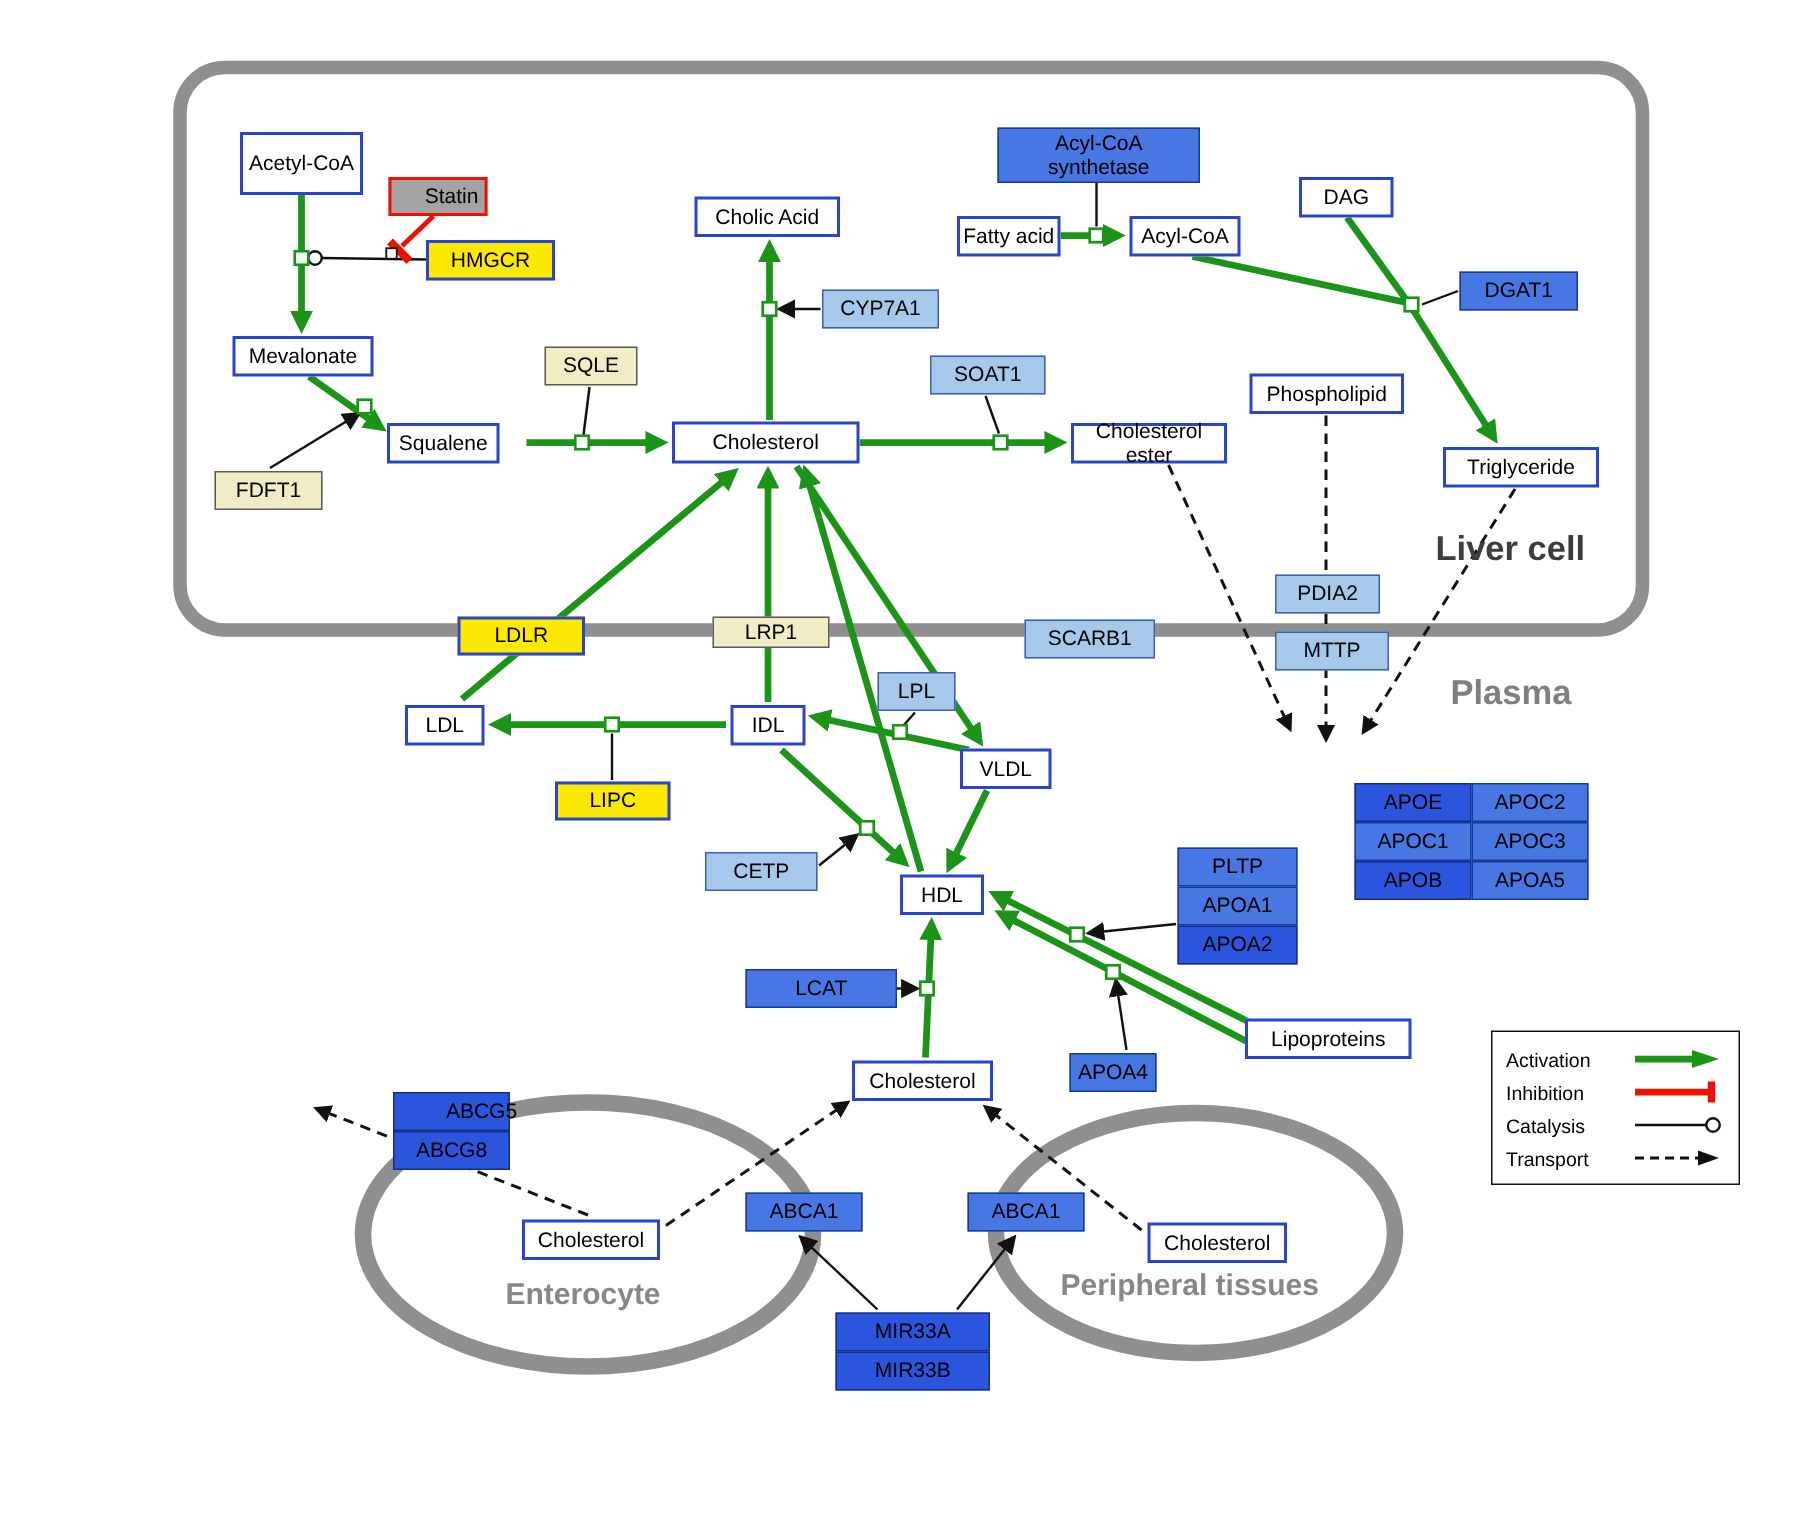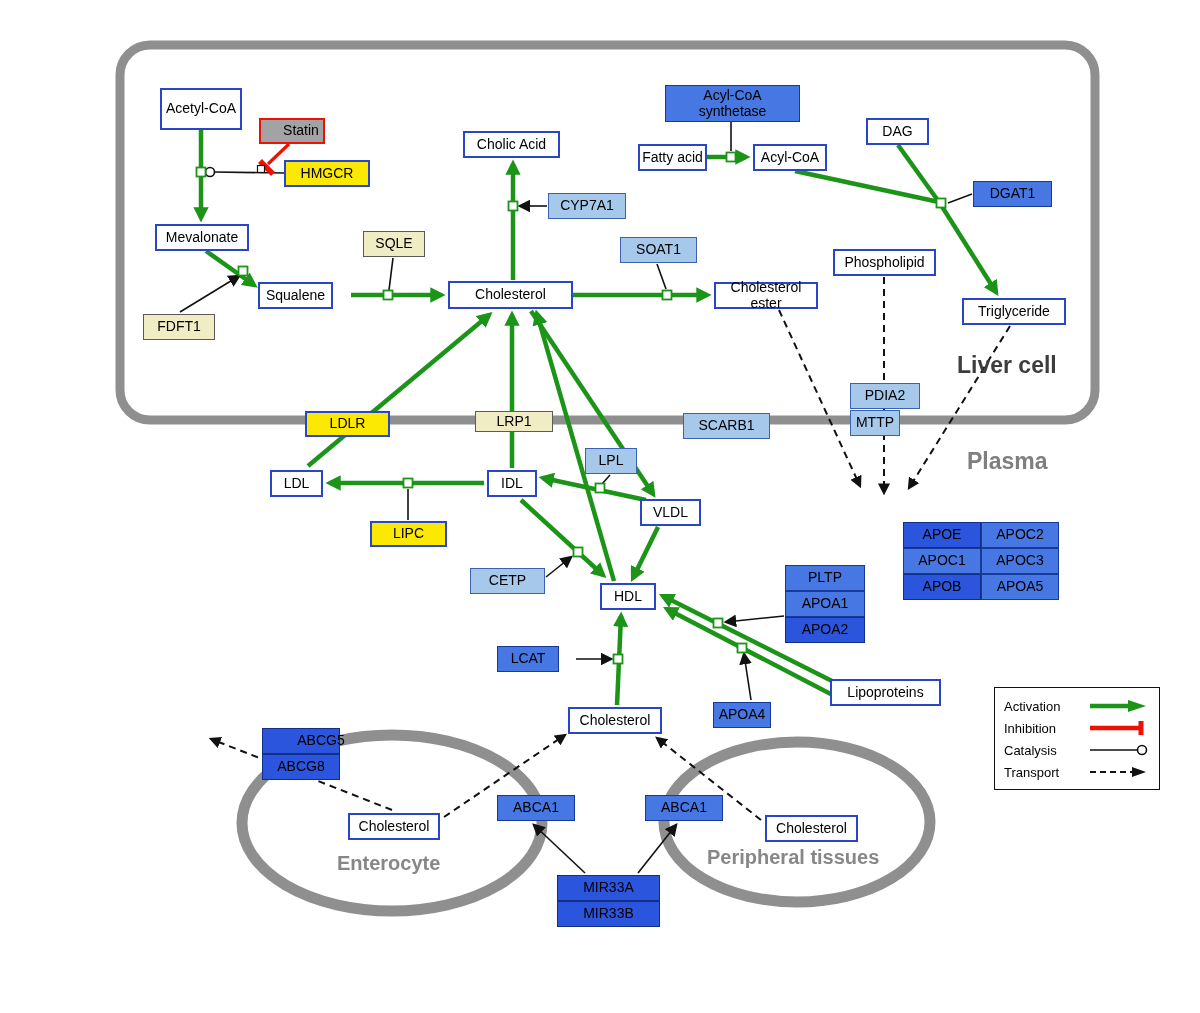--- a/index.html
+++ b/index.html
@@ -146,38 +146,38 @@
       <div class="node metabolite" style="left: 638px; top: 144px; width: 69px; height: 27px;">Fatty acid</div>
       <div class="node metabolite" style="left: 753px; top: 144px; width: 74px; height: 27px;">Acyl-CoA</div>
       <div class="node metabolite" style="left: 866px; top: 118px; width: 63px; height: 27px;">DAG</div>
       <div class="node gene-mid" style="left: 973px; top: 181px; width: 79px; height: 26px;">DGAT1</div>
       <div class="node metabolite" style="left: 833px; top: 249px; width: 103px; height: 27px;">Phospholipid</div>
       <div class="node metabolite" style="left: 962px; top: 298px; width: 104px; height: 27px;">Triglyceride</div>
       <div class="node gene-yellow" style="left: 305px; top: 411px; width: 85px; height: 26px;">LDLR</div>
       <div class="node gene-pale" style="left: 475px; top: 411px; width: 78px; height: 21px; text-align: right;">LRP1</div>
       <div class="node gene-light" style="left: 683px; top: 413px; width: 87px; height: 26px;">SCARB1</div>
       <div class="node gene-light" style="left: 850px; top: 383px; width: 70px; height: 26px;">PDIA2</div>
-      <div class="node gene-light" style="left: 850px; top: 410px; width: 50px; height: 26px;">MTTP</div>
+      <div class="node gene-light" style="left: 850px; top: 421px; width: 76px; height: 26px;">MTTP</div>
       <div class="node metabolite" style="left: 270px; top: 470px; width: 53px; height: 27px;">LDL</div>
       <div class="node metabolite" style="left: 487px; top: 470px; width: 50px; height: 27px;">IDL</div>
       <div class="node gene-light" style="left: 585px; top: 448px; width: 52px; height: 26px;">LPL</div>
       <div class="node metabolite" style="left: 640px; top: 499px; width: 61px; height: 27px;">VLDL</div>
       <div class="node gene-yellow" style="left: 370px; top: 521px; width: 77px; height: 26px;">LIPC</div>
       <div class="node gene-light" style="left: 470px; top: 568px; width: 75px; height: 26px;">CETP</div>
       <div class="node metabolite" style="left: 600px; top: 583px; width: 56px; height: 27px;">HDL</div>
       <div class="node gene-dark" style="left: 903px; top: 522px; width: 78px; height: 26px;">APOE</div>
       <div class="node gene-mid" style="left: 981px; top: 522px; width: 78px; height: 26px;">APOC2</div>
       <div class="node gene-mid" style="left: 903px; top: 548px; width: 78px; height: 26px;">APOC1</div>
       <div class="node gene-mid" style="left: 981px; top: 548px; width: 78px; height: 26px;">APOC3</div>
       <div class="node gene-dark" style="left: 903px; top: 574px; width: 78px; height: 26px;">APOB</div>
       <div class="node gene-mid" style="left: 981px; top: 574px; width: 78px; height: 26px;">APOA5</div>
       <div class="node gene-mid" style="left: 785px; top: 565px; width: 80px; height: 26px;">PLTP</div>
       <div class="node gene-mid" style="left: 785px; top: 591px; width: 80px; height: 26px;">APOA1</div>
       <div class="node gene-dark" style="left: 785px; top: 617px; width: 80px; height: 26px;">APOA2</div>
-      <div class="node gene-mid" style="left: 497px; top: 646px; width: 62px; height: 26px;">LCAT</div>
+      <div class="node gene-mid" style="left: 497px; top: 646px; width: 101px; height: 26px;">LCAT</div>
       <div class="node gene-mid" style="left: 713px; top: 702px; width: 58px; height: 26px;">APOA4</div>
       <div class="node metabolite" style="left: 830px; top: 679px; width: 111px; height: 27px;">Lipoproteins</div>
       <div class="node metabolite" style="left: 568px; top: 707px; width: 94px; height: 27px;">Cholesterol</div>
       <div class="node gene-dark" style="left: 262px; top: 728px; width: 78px; height: 26px; padding-left: 40px;">ABCG5</div>
       <div class="node gene-dark" style="left: 262px; top: 754px; width: 78px; height: 26px;">ABCG8</div>
       <div class="node metabolite" style="left: 348px; top: 813px; width: 92px; height: 27px;">Cholesterol</div>
       <div class="node gene-mid" style="left: 497px; top: 795px; width: 78px; height: 26px;">ABCA1</div>
       <div class="node gene-mid" style="left: 645px; top: 795px; width: 78px; height: 26px;">ABCA1</div>
       <div class="node metabolite" style="left: 765px; top: 815px; width: 93px; height: 27px;">Cholesterol</div>
       <div class="node gene-dark" style="left: 557px; top: 875px; width: 103px; height: 26px;">MIR33A</div>

